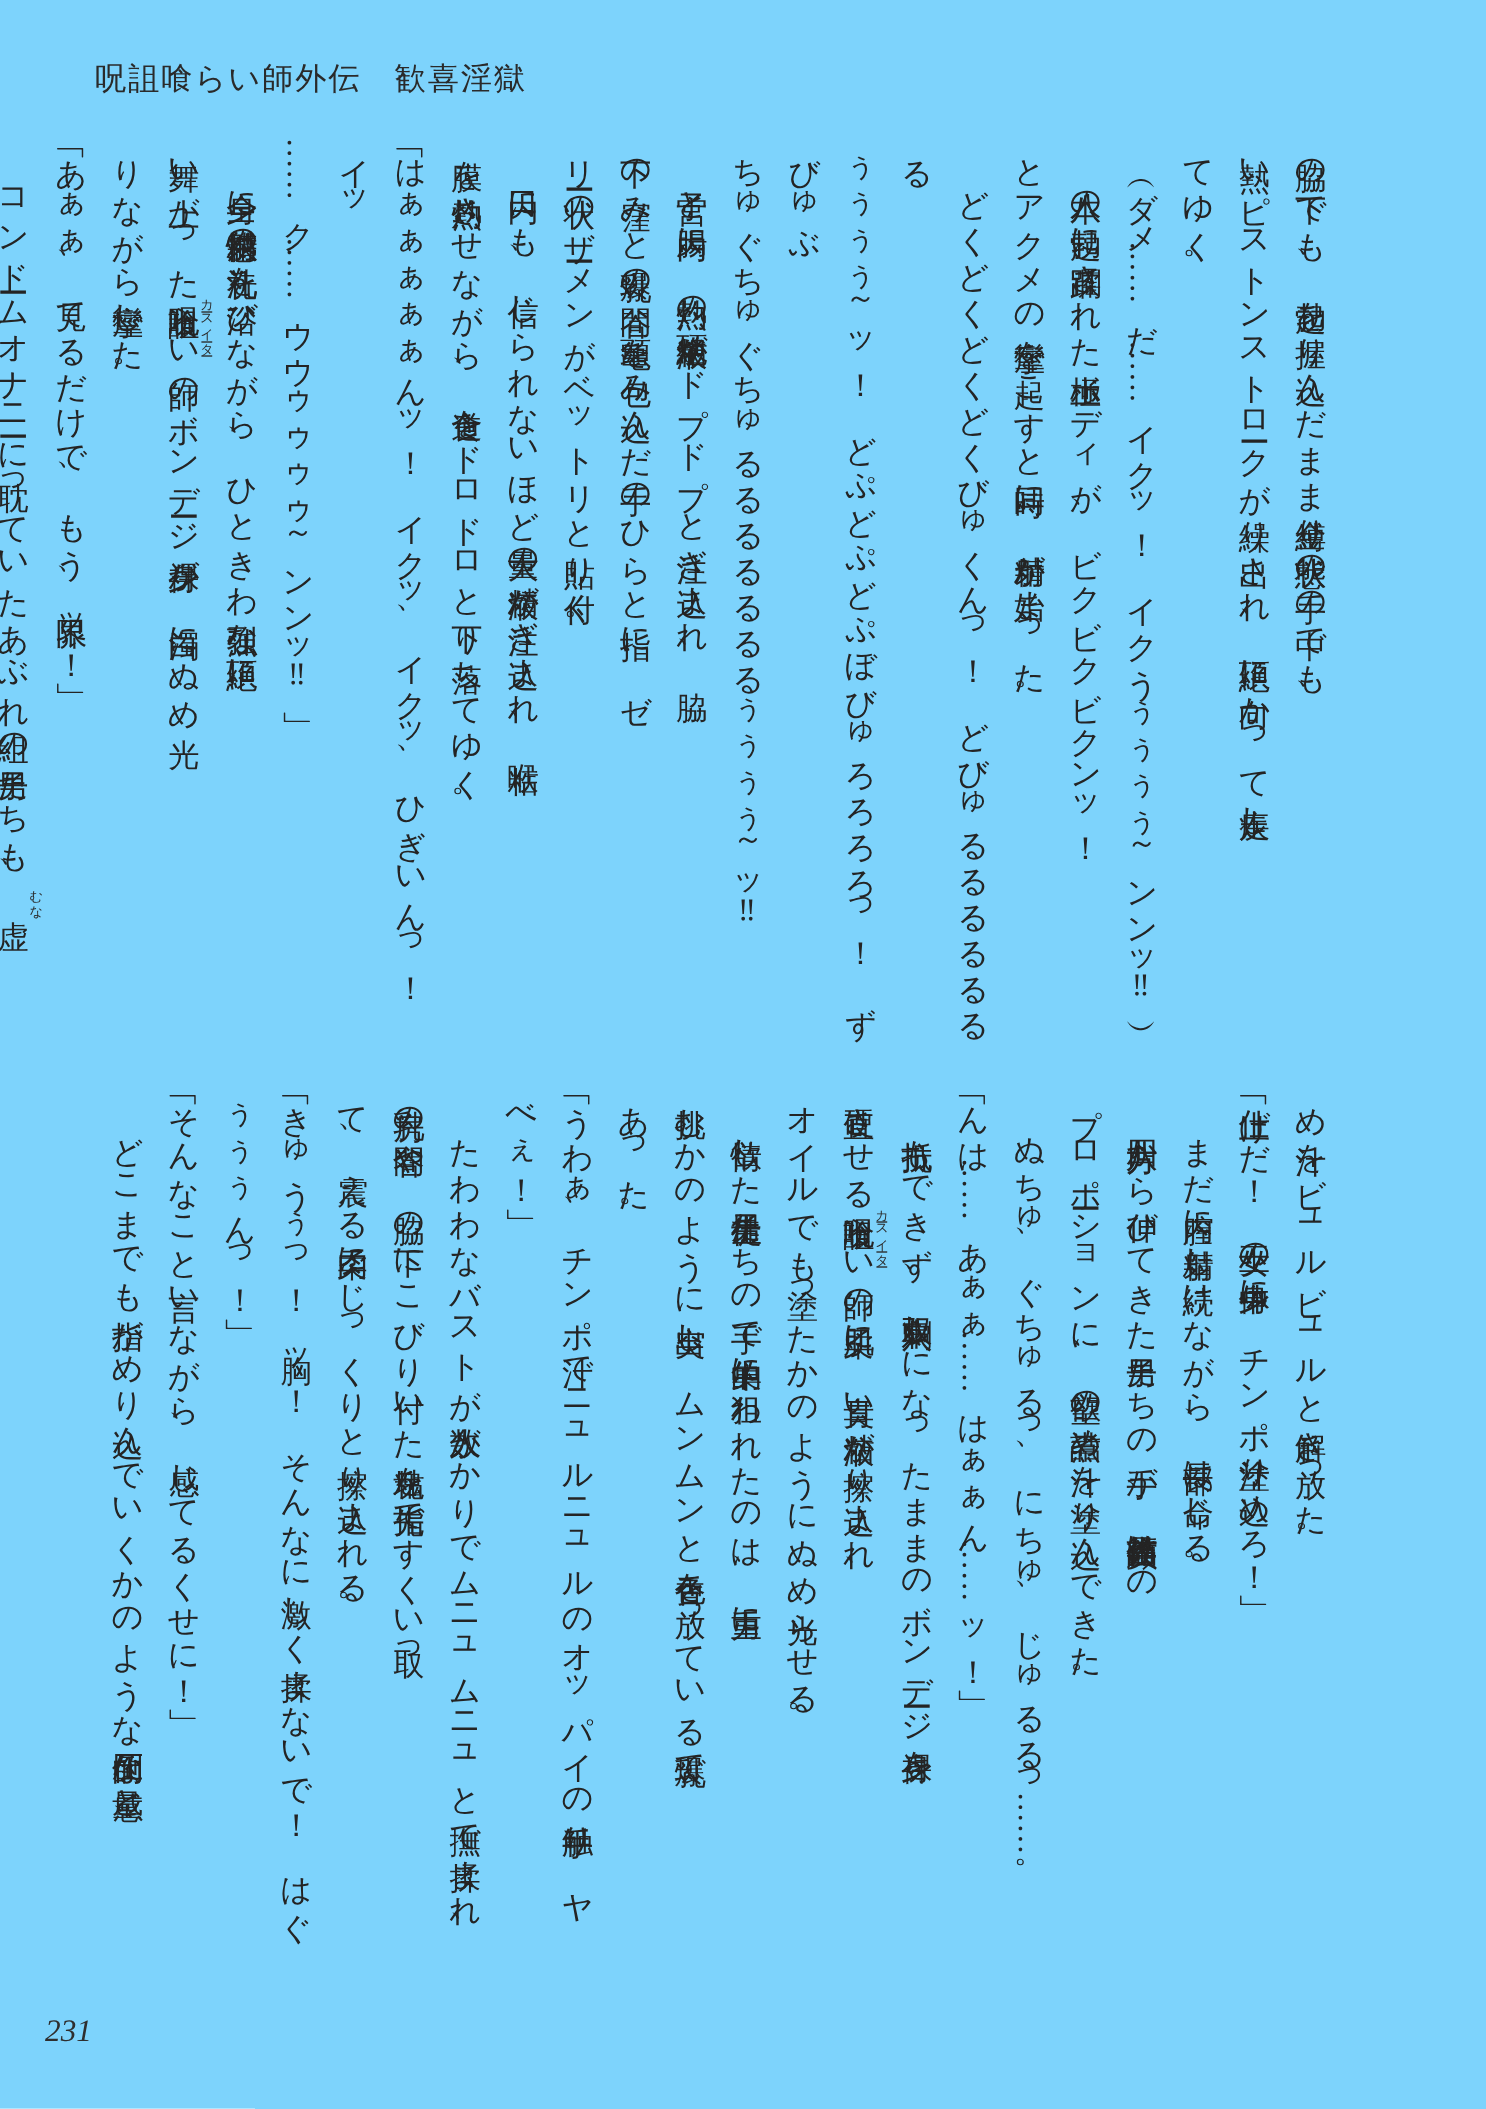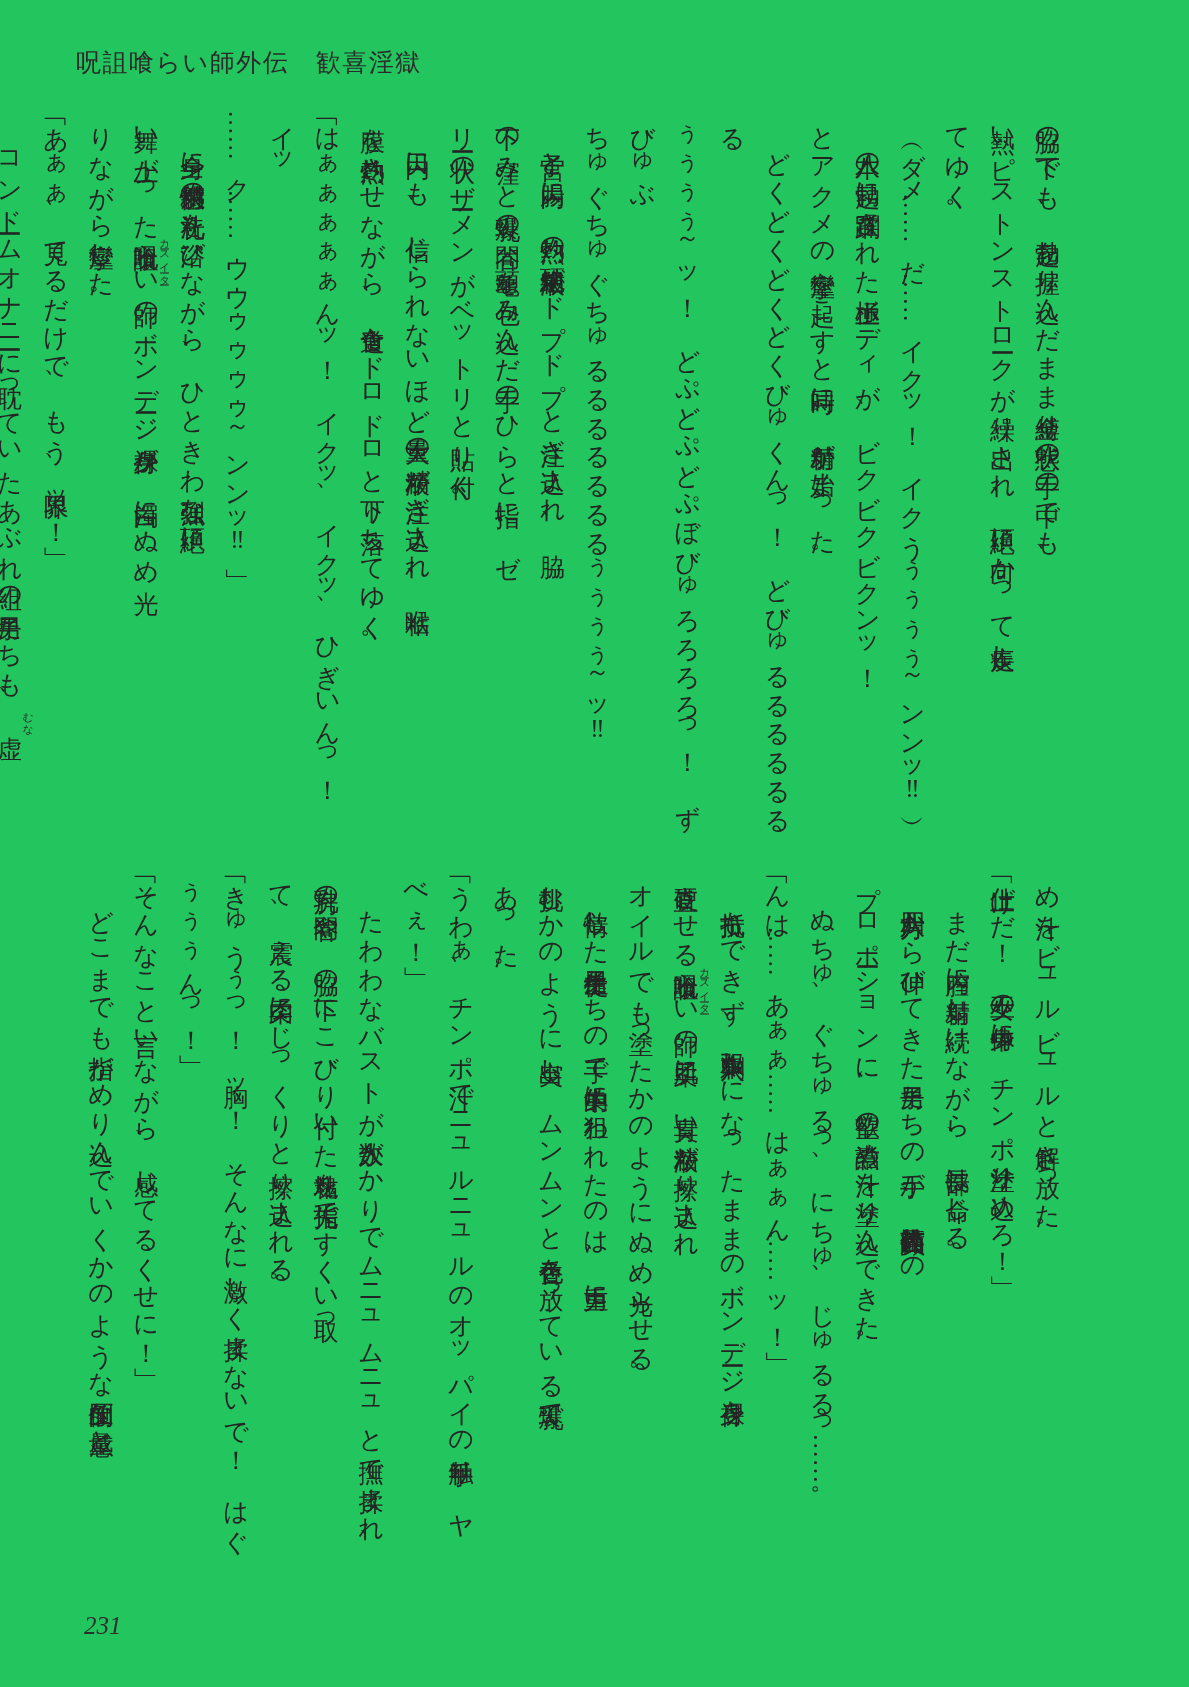--- a/index.html
+++ b/index.html
@@ -4,21 +4,21 @@
 <style>
   html, body {
     margin: 0;
     padding: 0;
     background: #ffffff;
   }
   .page {
     position: relative;
     width: 1189px;
     height: 1687px;
-    background: #22c55e;
+    background: #7dd3fc;
     overflow: hidden;
     font-family: "Liberation Serif", "DejaVu Serif", serif;
     color: #222222;
   }
   .running-header {
     position: absolute;
     left: 76px;
     top: 46px;
     font-size: 25px;
     letter-spacing: 1.5px;
@@ -50,21 +50,20 @@
     letter-spacing: 0;
     color: #2a2a2a;
   }
   .page-number {
     position: absolute;
     left: 36px;
     top: 1612px;
     font-size: 25px;
     font-style: italic;
     color: #2e2e2e;
-    margin-left: 48px;
   }
 </style>
 </head>
 <body>
 
 <div class="page">
   <div class="running-header">呪詛喰らい師外伝　歓喜淫獄</div>
 
   <div class="band band-top">
       <p>脇の下でも、勃起を握り込んだまま金縛り状態の手の中でも、</p>

